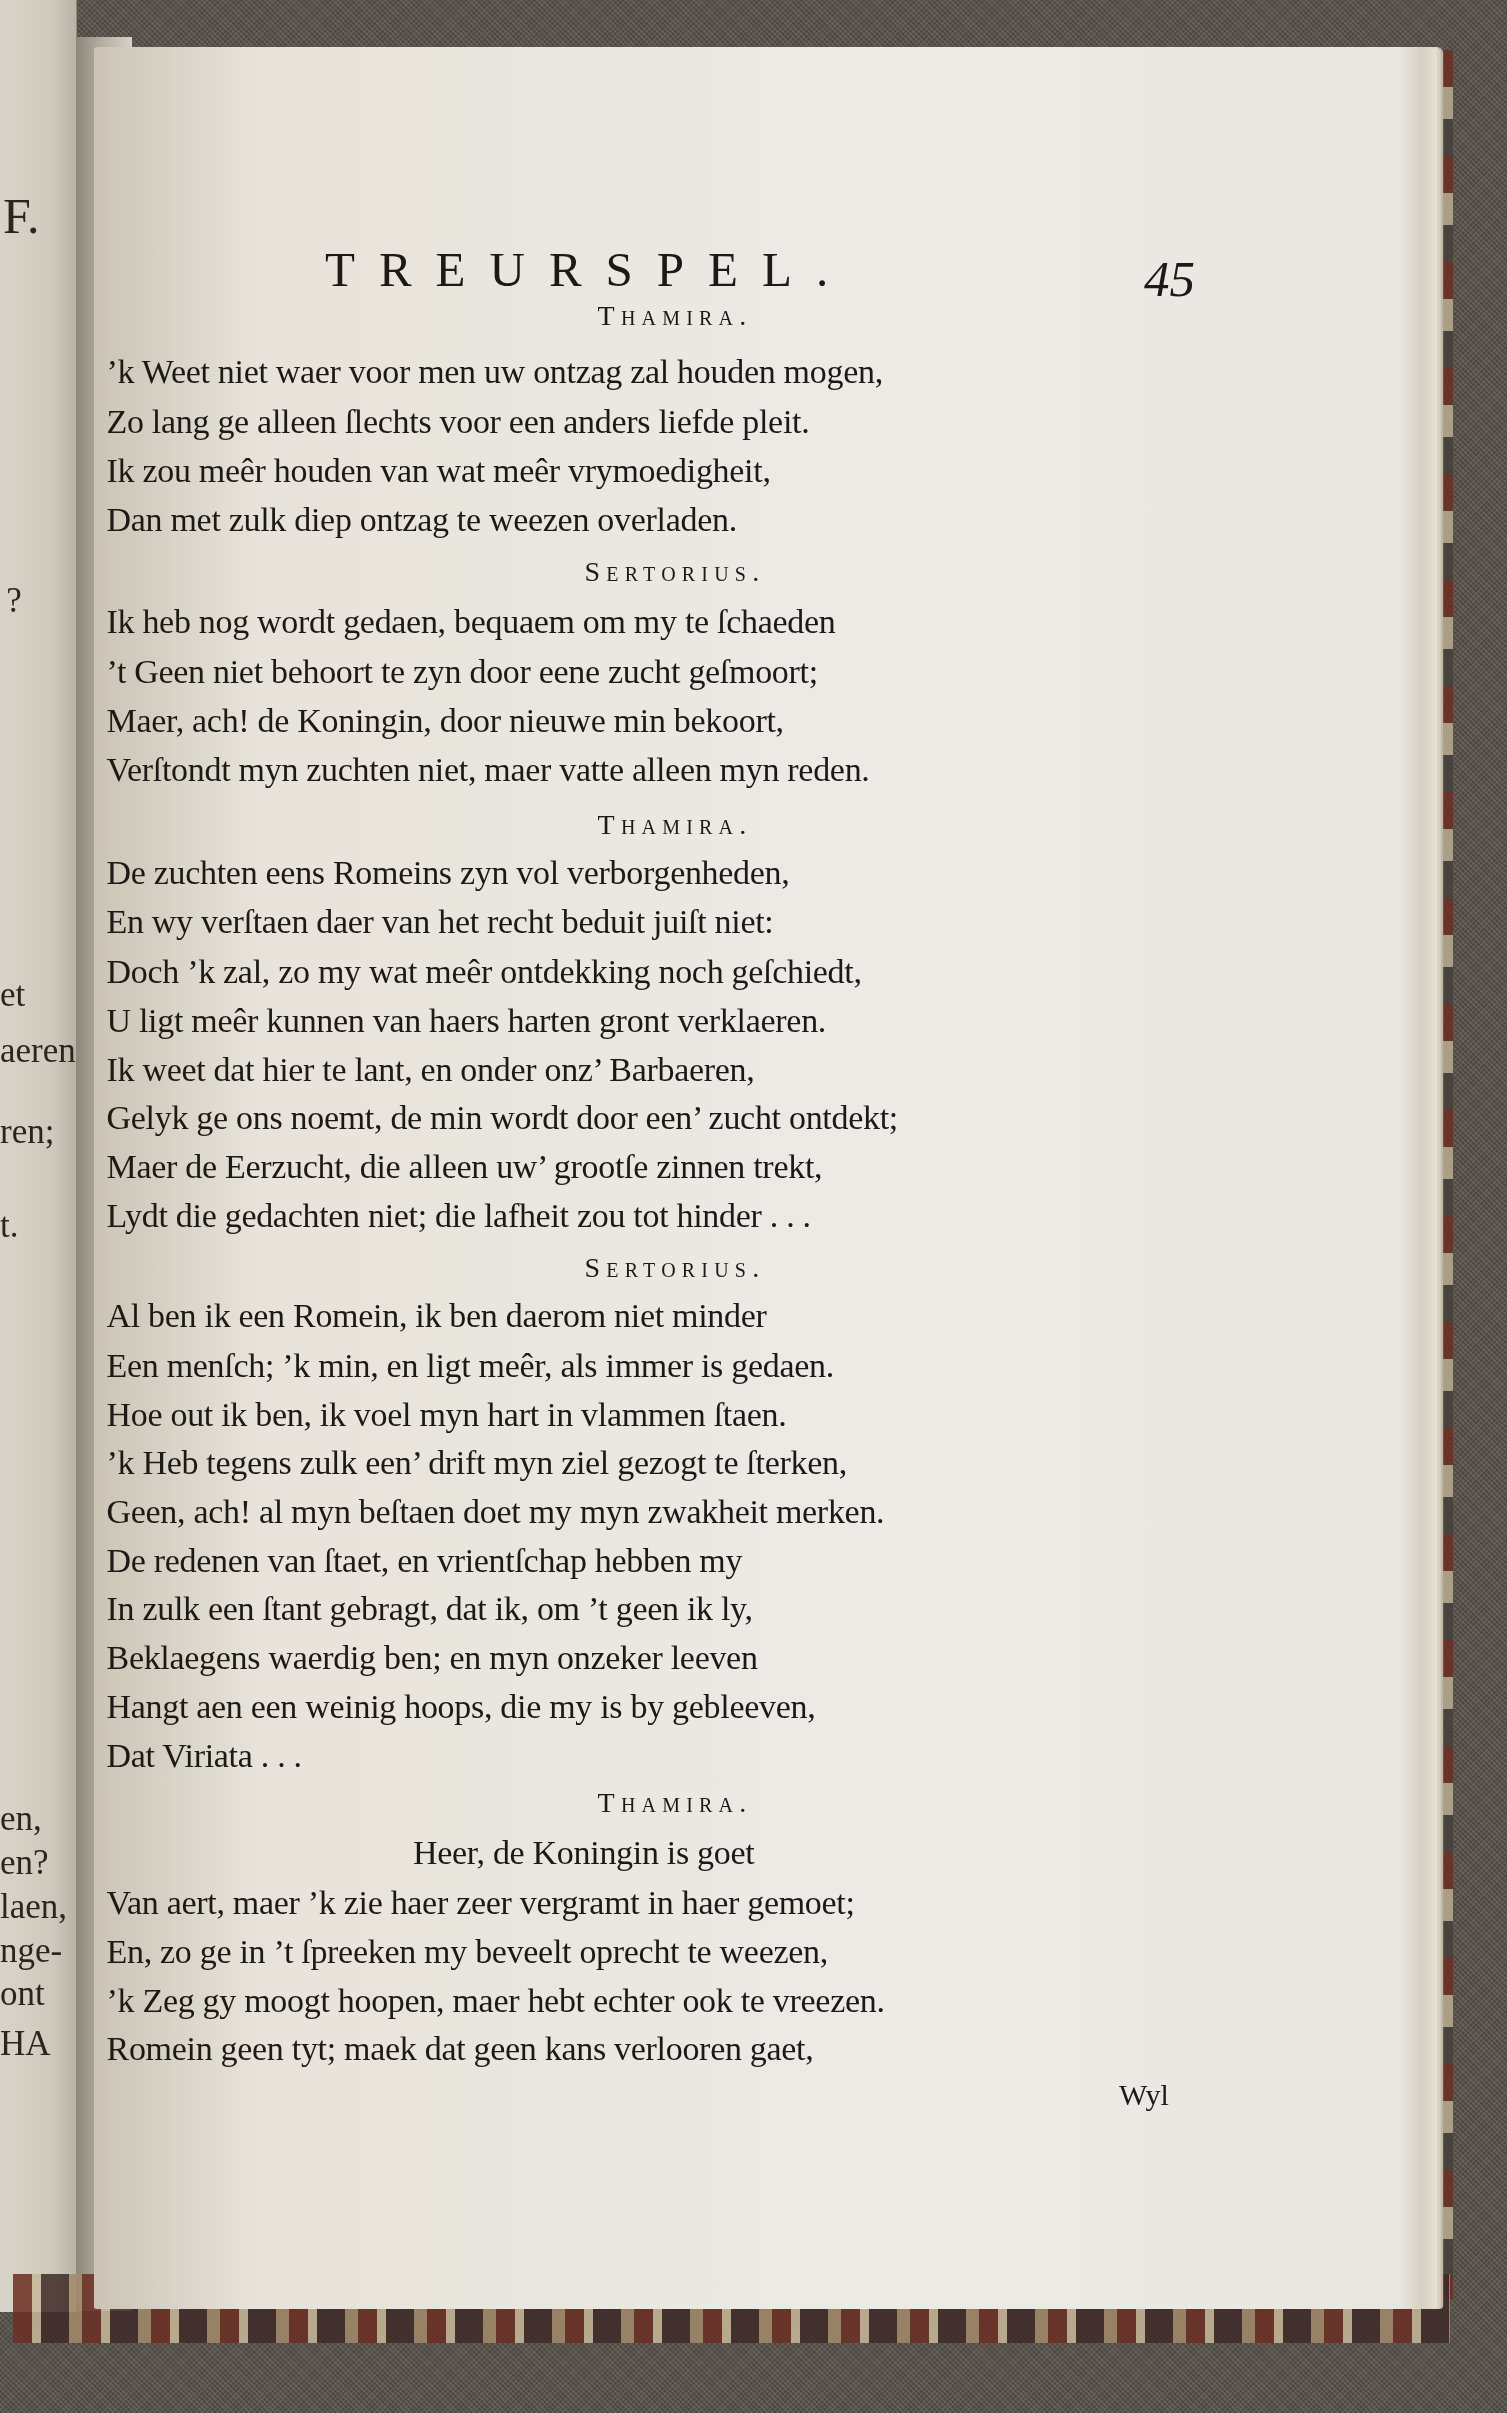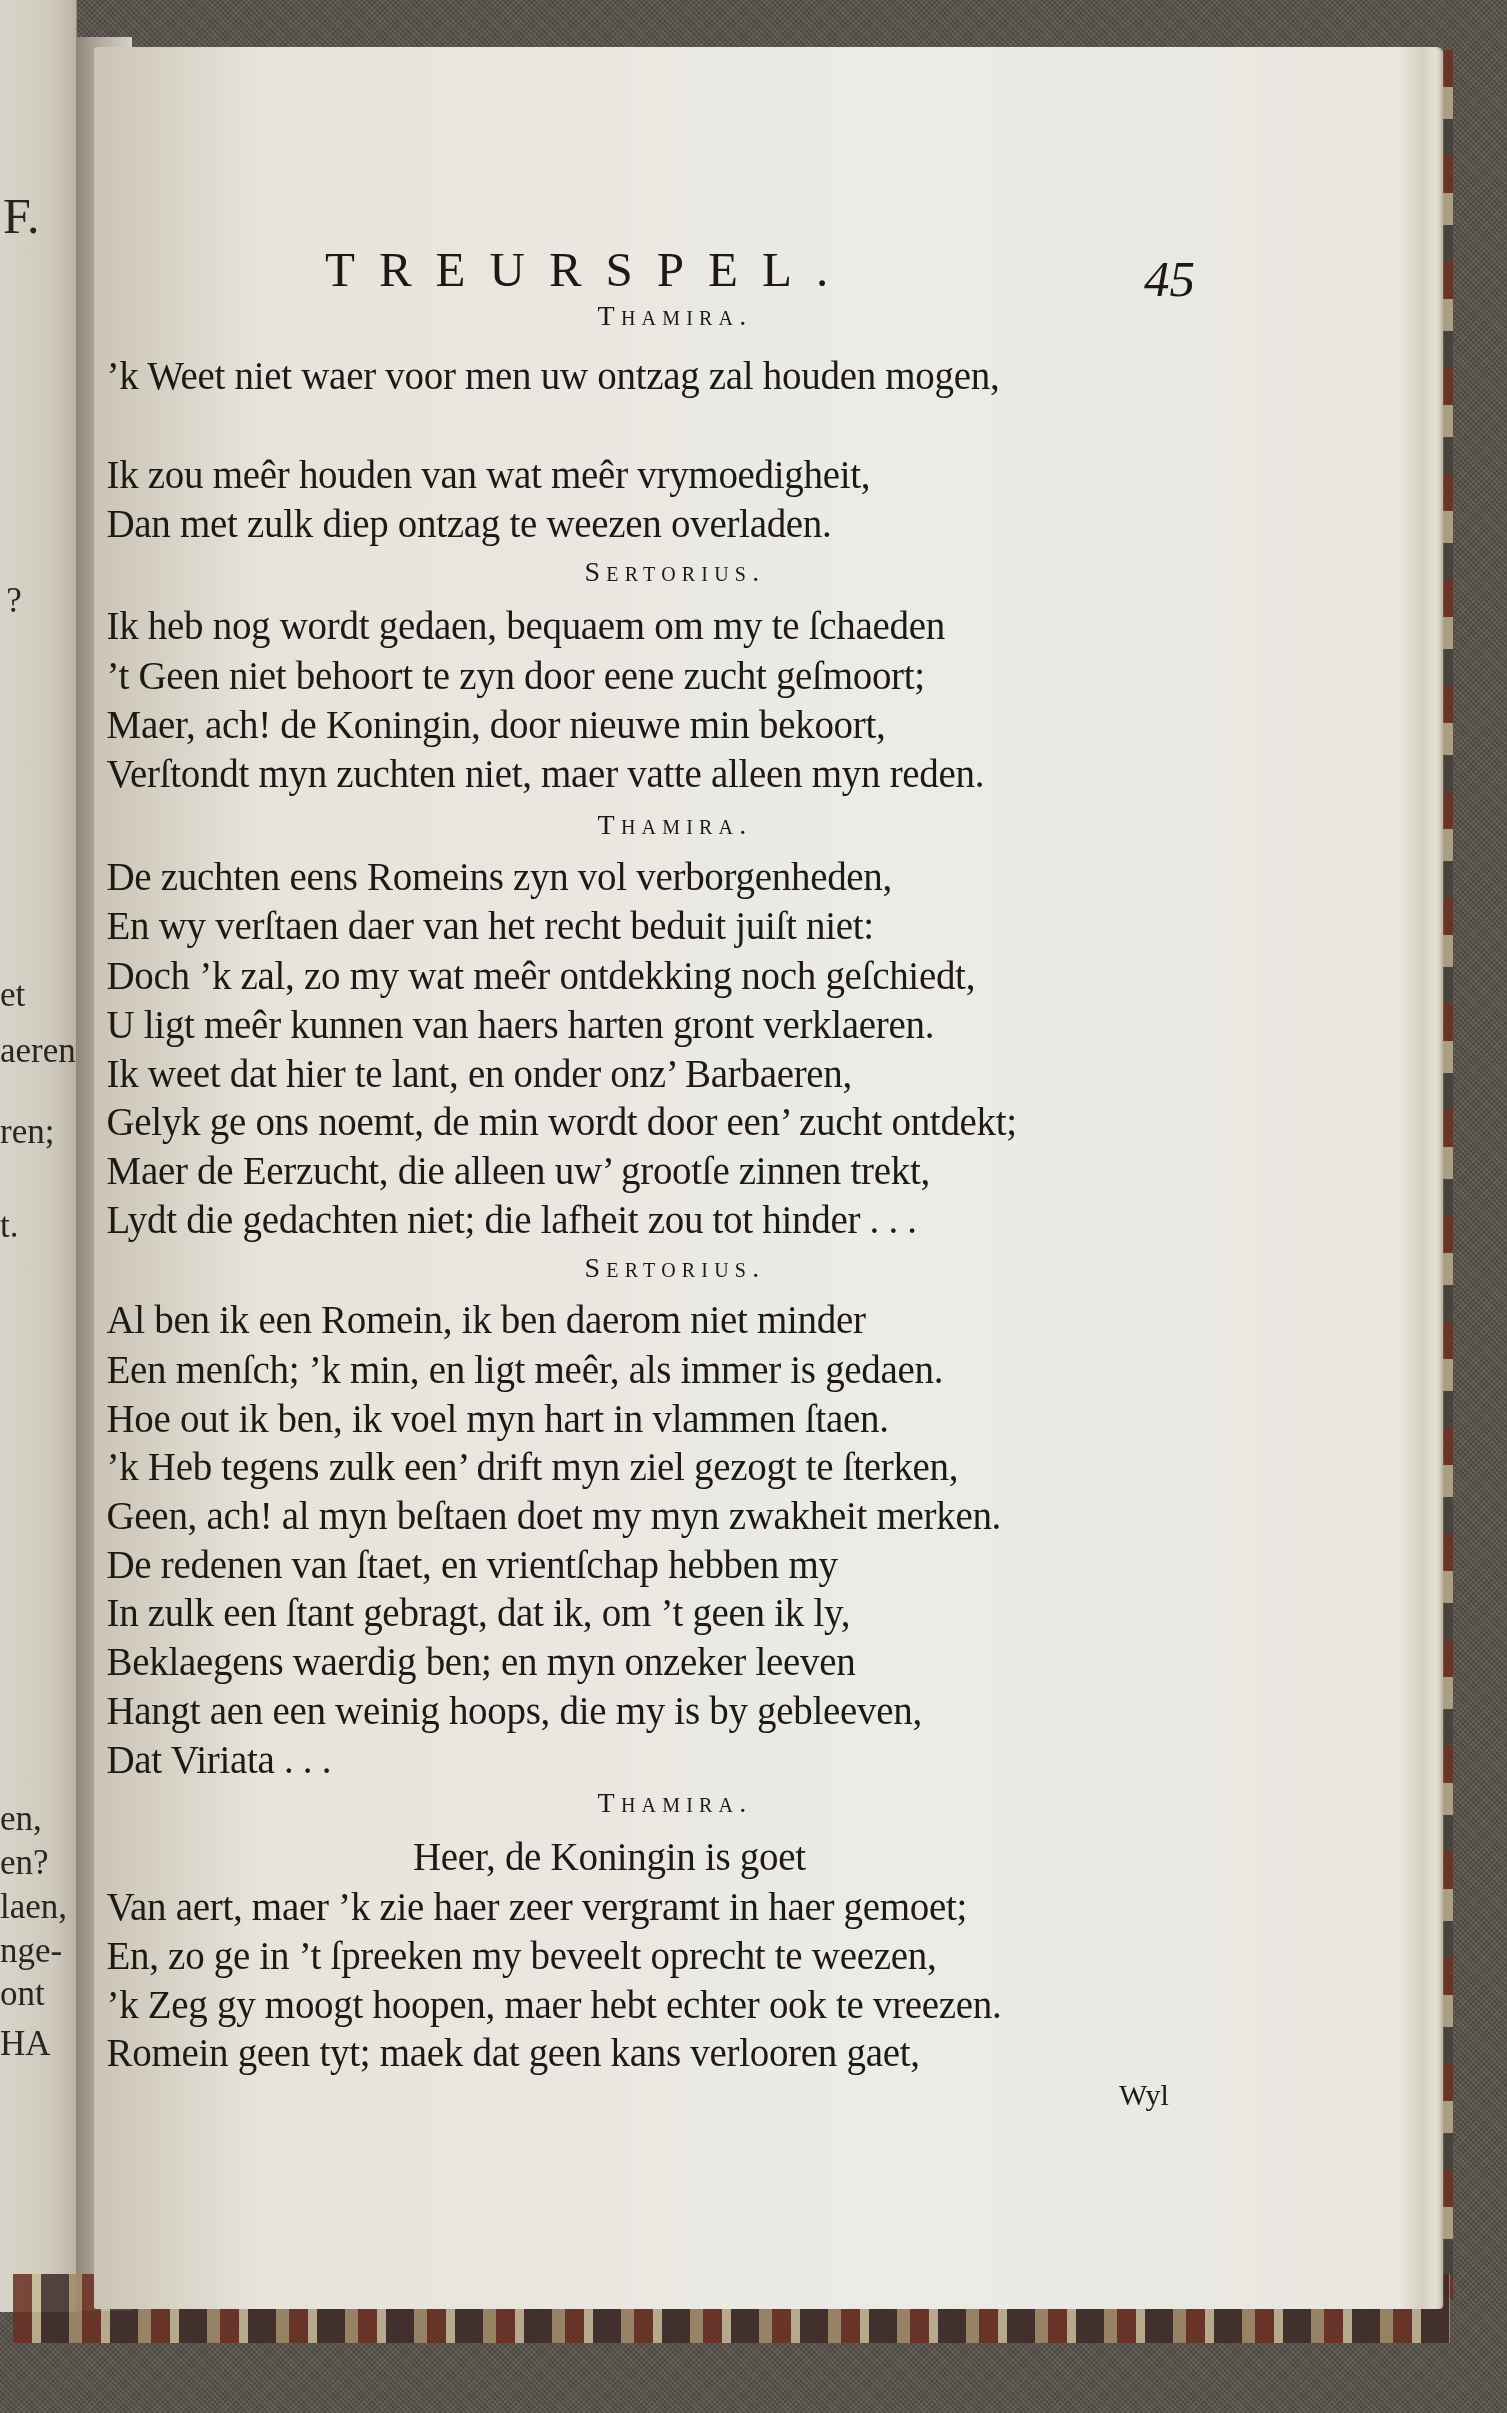--- a/index.html
+++ b/index.html
@@ -67,21 +67,21 @@
     .page-number {
       position: absolute; top: 159px; left: 1050px;
       font-size: 51px; font-style: italic;
     }
     .speaker {
       position: absolute; left: 0; width: 1162px; text-align: center;
       font-size: 28px; letter-spacing: 6.2px; font-variant: small-caps;
     }
     .line {
       position: absolute; left: 12.5px; white-space: nowrap;
-      font-size: 39px; letter-spacing: -0.3px;
+      font-size: 34px; letter-spacing: -0.3px;
     }
     .line.indent { left: 319px; }
     .catchword {
       position: absolute; left: 1025px; font-size: 30px;
     }
   </style>
 </head>
 <body>
 
 <div class="cloth"></div>
@@ -105,20 +105,21 @@
 <div class="marble-bottom"></div>
 
 <div class="page">
   <div class="deckle"></div>
   <div class="text-block">
     <div class="running-head">TREURSPEL.</div>
     <div class="page-number">45</div>
 
     <div class="speaker" style="top:209px">Thamira.</div>
     <div class="line" style="top:262px">’k Weet niet waer voor men uw ontzag zal houden mogen,</div>
+    <div class="line" style="top:312px">Zo lang ge alleen ſlechts voor een anders liefde pleit.</div>
     <div class="line" style="top:361px">Ik zou meêr houden van wat meêr vrymoedigheit,</div>
     <div class="line" style="top:410px">Dan met zulk diep ontzag te weezen overladen.</div>
 
     <div class="speaker" style="top:465px">Sertorius.</div>
     <div class="line" style="top:512px">Ik heb nog wordt gedaen, bequaem om my te ſchaeden</div>
     <div class="line" style="top:562px">’t Geen niet behoort te zyn door eene zucht geſmoort;</div>
     <div class="line" style="top:611px">Maer, ach! de Koningin, door nieuwe min bekoort,</div>
     <div class="line" style="top:660px">Verſtondt myn zuchten niet, maer vatte alleen myn reden.</div>
 
     <div class="speaker" style="top:718px">Thamira.</div>

